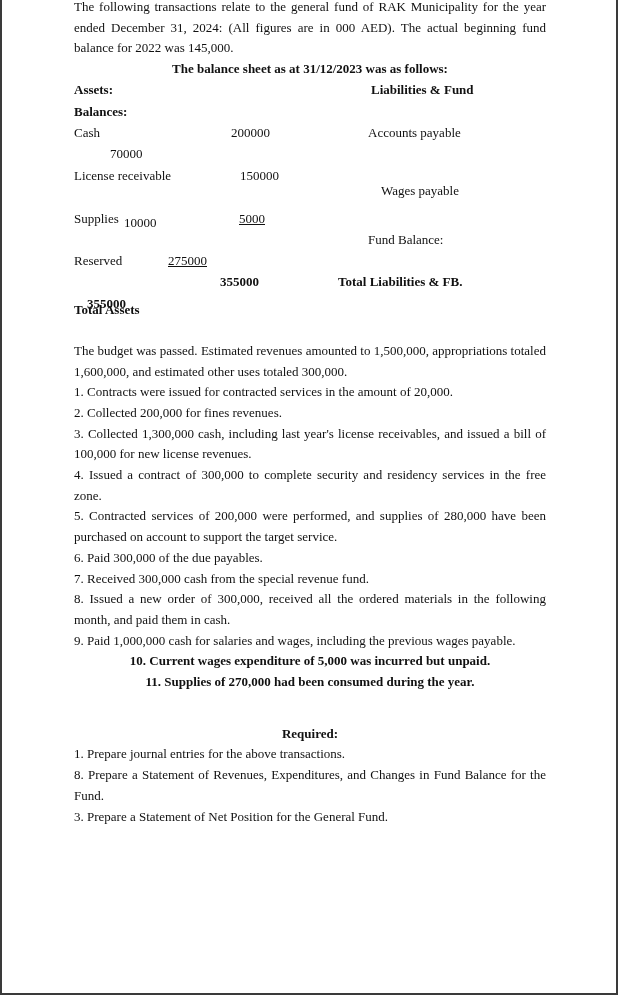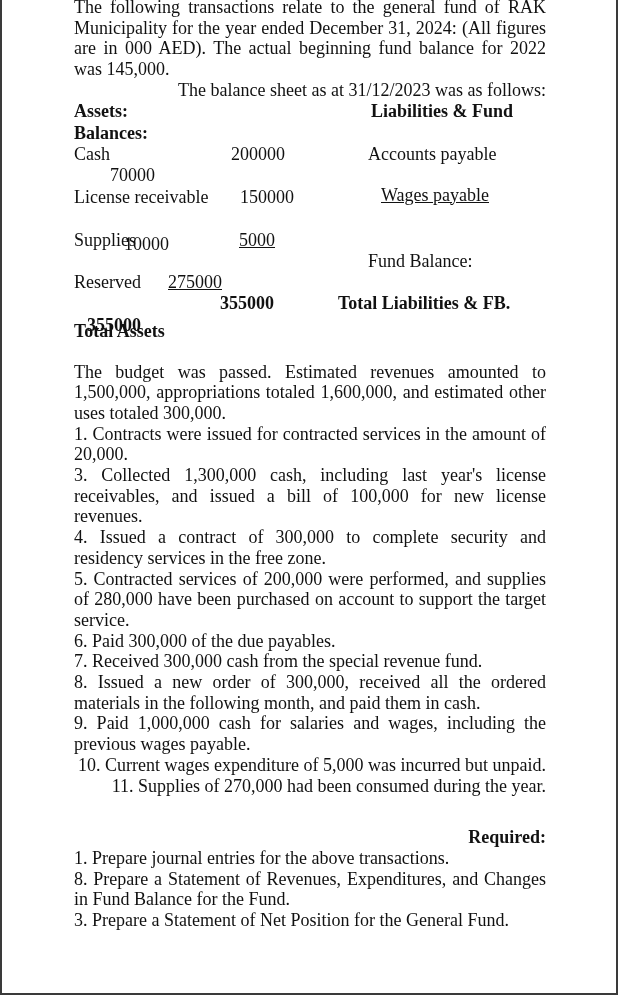--- a/index.html
+++ b/index.html
@@ -5,24 +5,24 @@
   html, body { margin: 0; padding: 0; background: #ffffff; }
   body { width: 618px; height: 995px; overflow: hidden; position: relative; }
   .frame {
     position: absolute; left: 0; top: 0; width: 614px; height: 993px;
     border-left: 2px solid #3a3a3a; border-right: 2px solid #3a3a3a; border-bottom: 2px solid #3a3a3a;
     background: #ffffff;
   }
   .page {
     position: absolute; left: 74px; top: 0; width: 472px;
     font-family: "Liberation Serif", "DejaVu Serif", serif;
-    font-size: 18px; line-height: 20.7px; color: #111111;
+    font-size: 13px; line-height: 20.7px; color: #111111;
   }
   .p { text-align: justify; margin: 0; }
-  .p.nj { text-align: right; }
+  .p.nj { text-align: center; font-weight: bold; }
   .b { font-weight: bold; }
   .abs { position: absolute; white-space: nowrap; }
   .u { text-decoration: underline; }
   .bs { position: relative; height: 230px; }
 </style>
 </head>
 <body>
 
 <div class="frame"></div>
 
@@ -36,21 +36,21 @@
 
     <span class="abs b" style="left:0; top:22px;">Balances:</span>
 
     <span class="abs" style="left:0; top:43px;">Cash</span>
     <span class="abs" style="left:157px; top:43px;">200000</span>
     <span class="abs" style="left:294px; top:43px;">Accounts payable</span>
     <span class="abs" style="left:36px; top:64px;">70000</span>
 
     <span class="abs" style="left:0; top:86px;">License receivable</span>
     <span class="abs" style="left:166px; top:86px;">150000</span>
-    <span class="abs" style="left:307px; top:84px;text-decoration:underline;">Wages payable</span>
+    <span class="abs" style="left:307px; top:101px;">Wages payable</span>
     <span class="abs" style="left:50px; top:107px;margin-top:26px;">10000</span>
 
     <span class="abs" style="left:0; top:129px;">Supplies</span>
     <span class="abs u" style="left:165px; top:129px;text-align:center;">5000</span>
 
     <span class="abs" style="left:294px; top:150px;">Fund Balance:</span>
 
     <span class="abs" style="left:0; top:171px;">Reserved</span>
     <span class="abs u" style="left:94px; top:171px;">275000</span>
 
@@ -59,20 +59,21 @@
     <span class="abs b" style="left:264px; top:192px;text-align:center;">Total Liabilities &amp; FB.</span>
     <span class="abs b" style="left:13px; top:214px;">355000</span>
   </div>
 
   <div style="height:31px;"></div>
 
   <p class="p">The budget was passed. Estimated revenues amounted to 1,500,000, appropriations totaled 1,600,000, and estimated other uses totaled 300,000.</p>
 
   <div>
     <p class="p">1. Contracts were issued for contracted services in the amount of 20,000.</p>
+    <p class="p">2. Collected 200,000 for fines revenues.</p>
     <p class="p">3. Collected 1,300,000 cash, including last year's license receivables, and issued a bill of 100,000 for new license revenues.</p>
     <p class="p">4. Issued a contract of 300,000 to complete security and residency services in the free zone.</p>
     <p class="p">5. Contracted services of 200,000 were performed, and supplies of 280,000 have been purchased on account to support the target service.</p>
     <p class="p">6. Paid 300,000 of the due payables.</p>
     <p class="p">7. Received 300,000 cash from the special revenue fund.</p>
     <p class="p">8. Issued a new order of 300,000, received all the ordered materials in the following month, and paid them in cash.</p>
     <p class="p">9. Paid 1,000,000 cash for salaries and wages, including the previous wages payable.</p>
     <p class="p nj">10. Current wages expenditure of 5,000 was incurred but unpaid.</p>
     <p class="p nj">11. Supplies of 270,000 had been consumed during the year.</p>
   </div>

